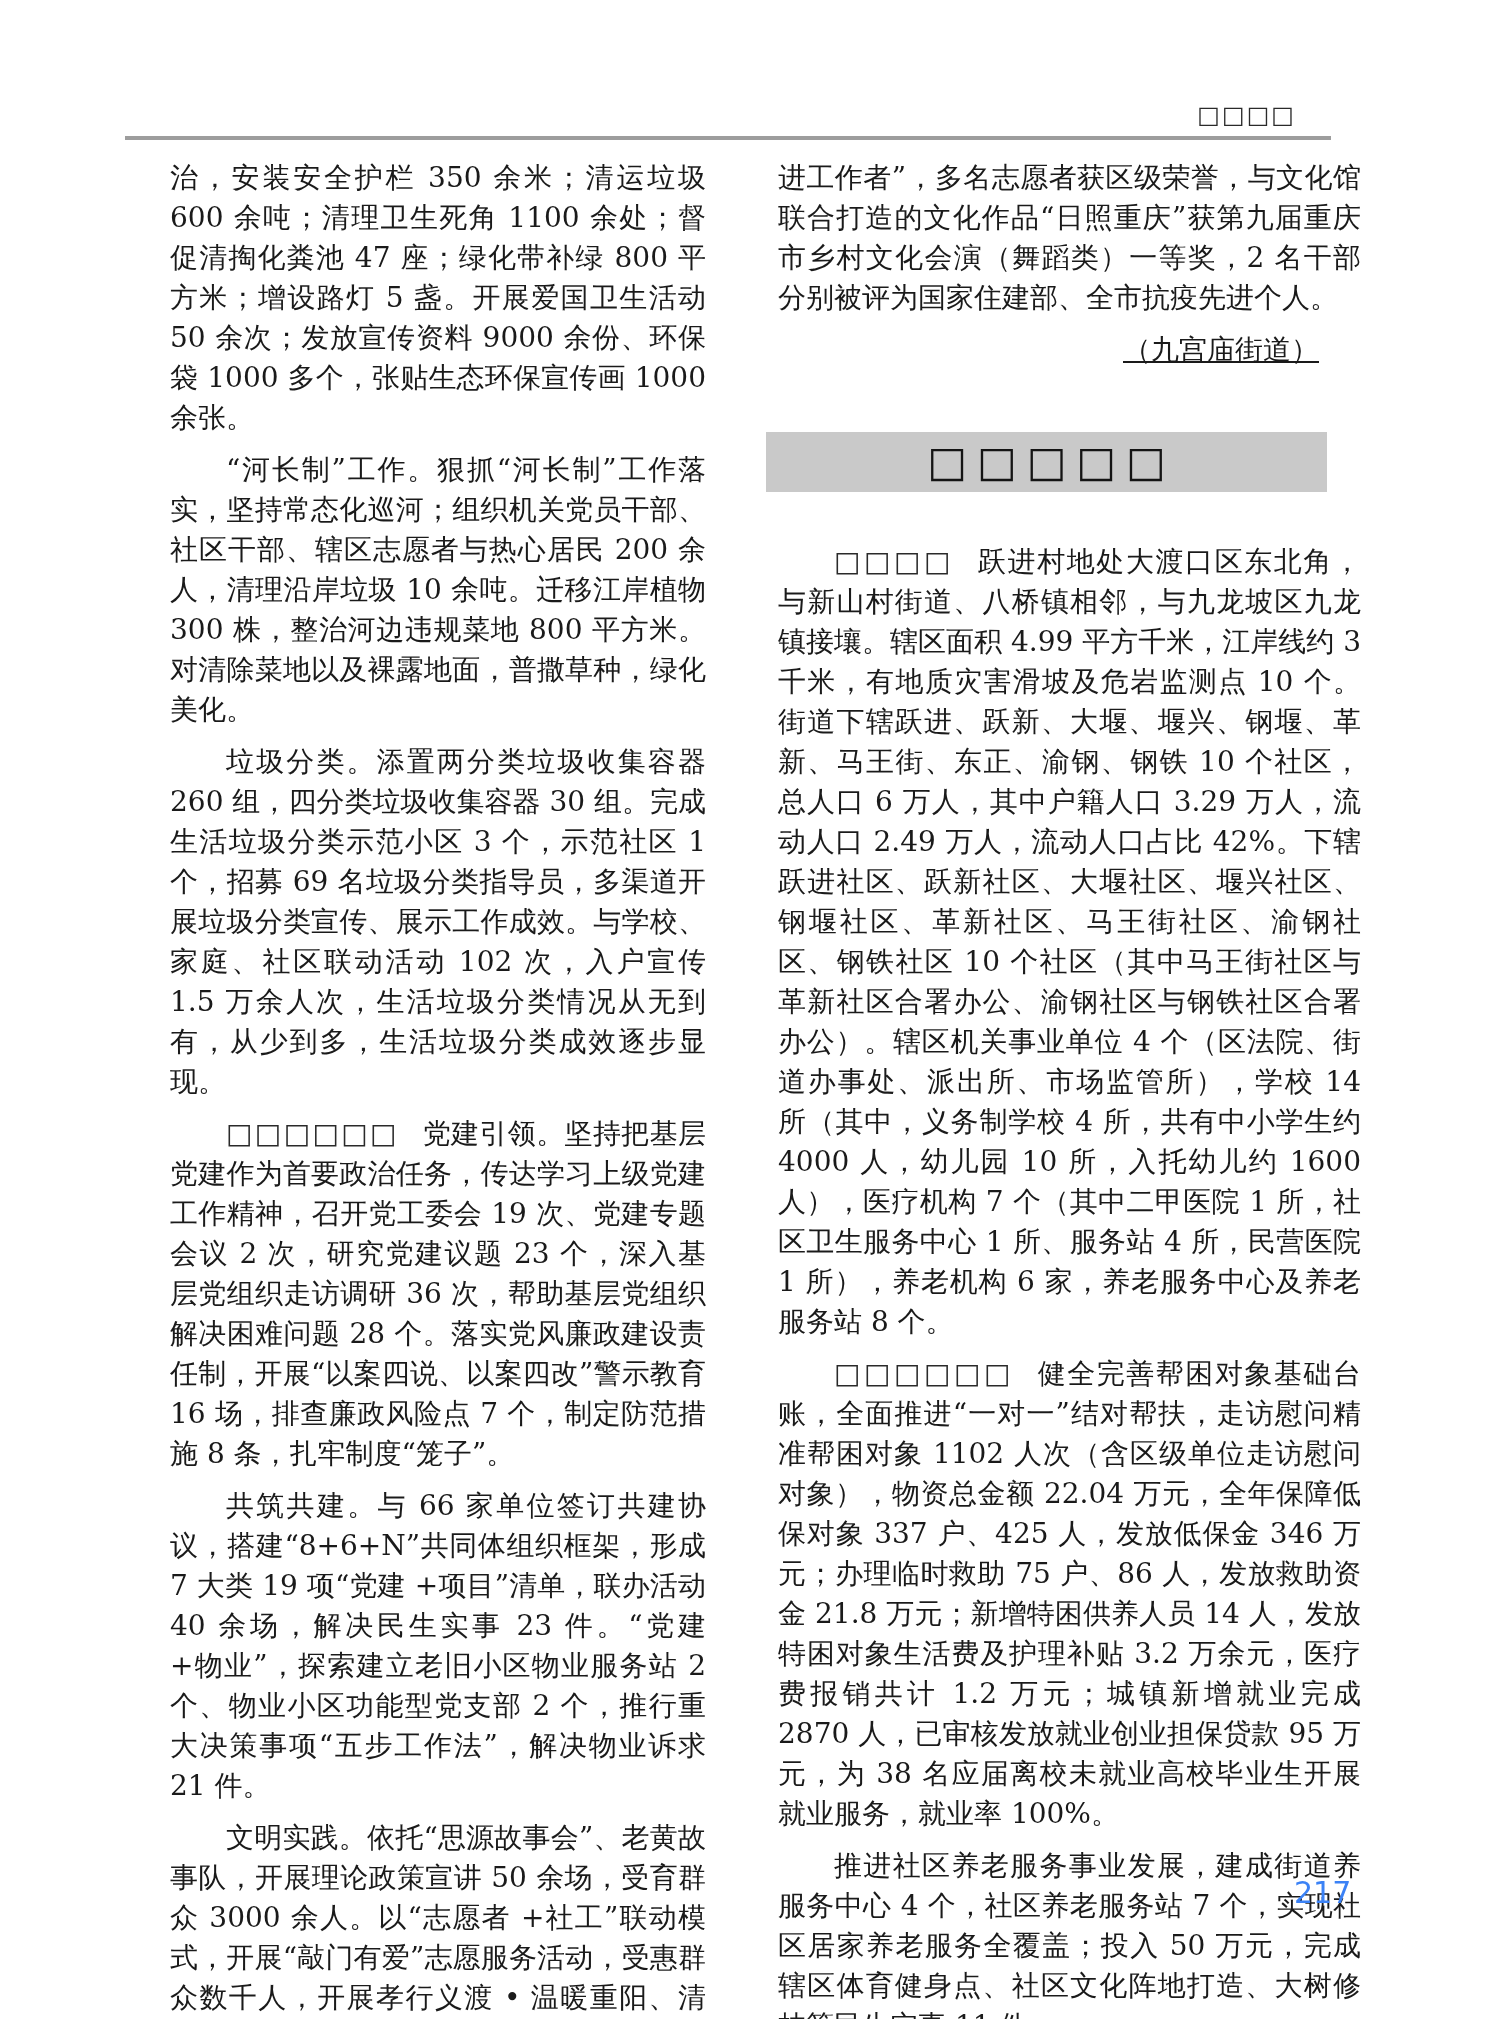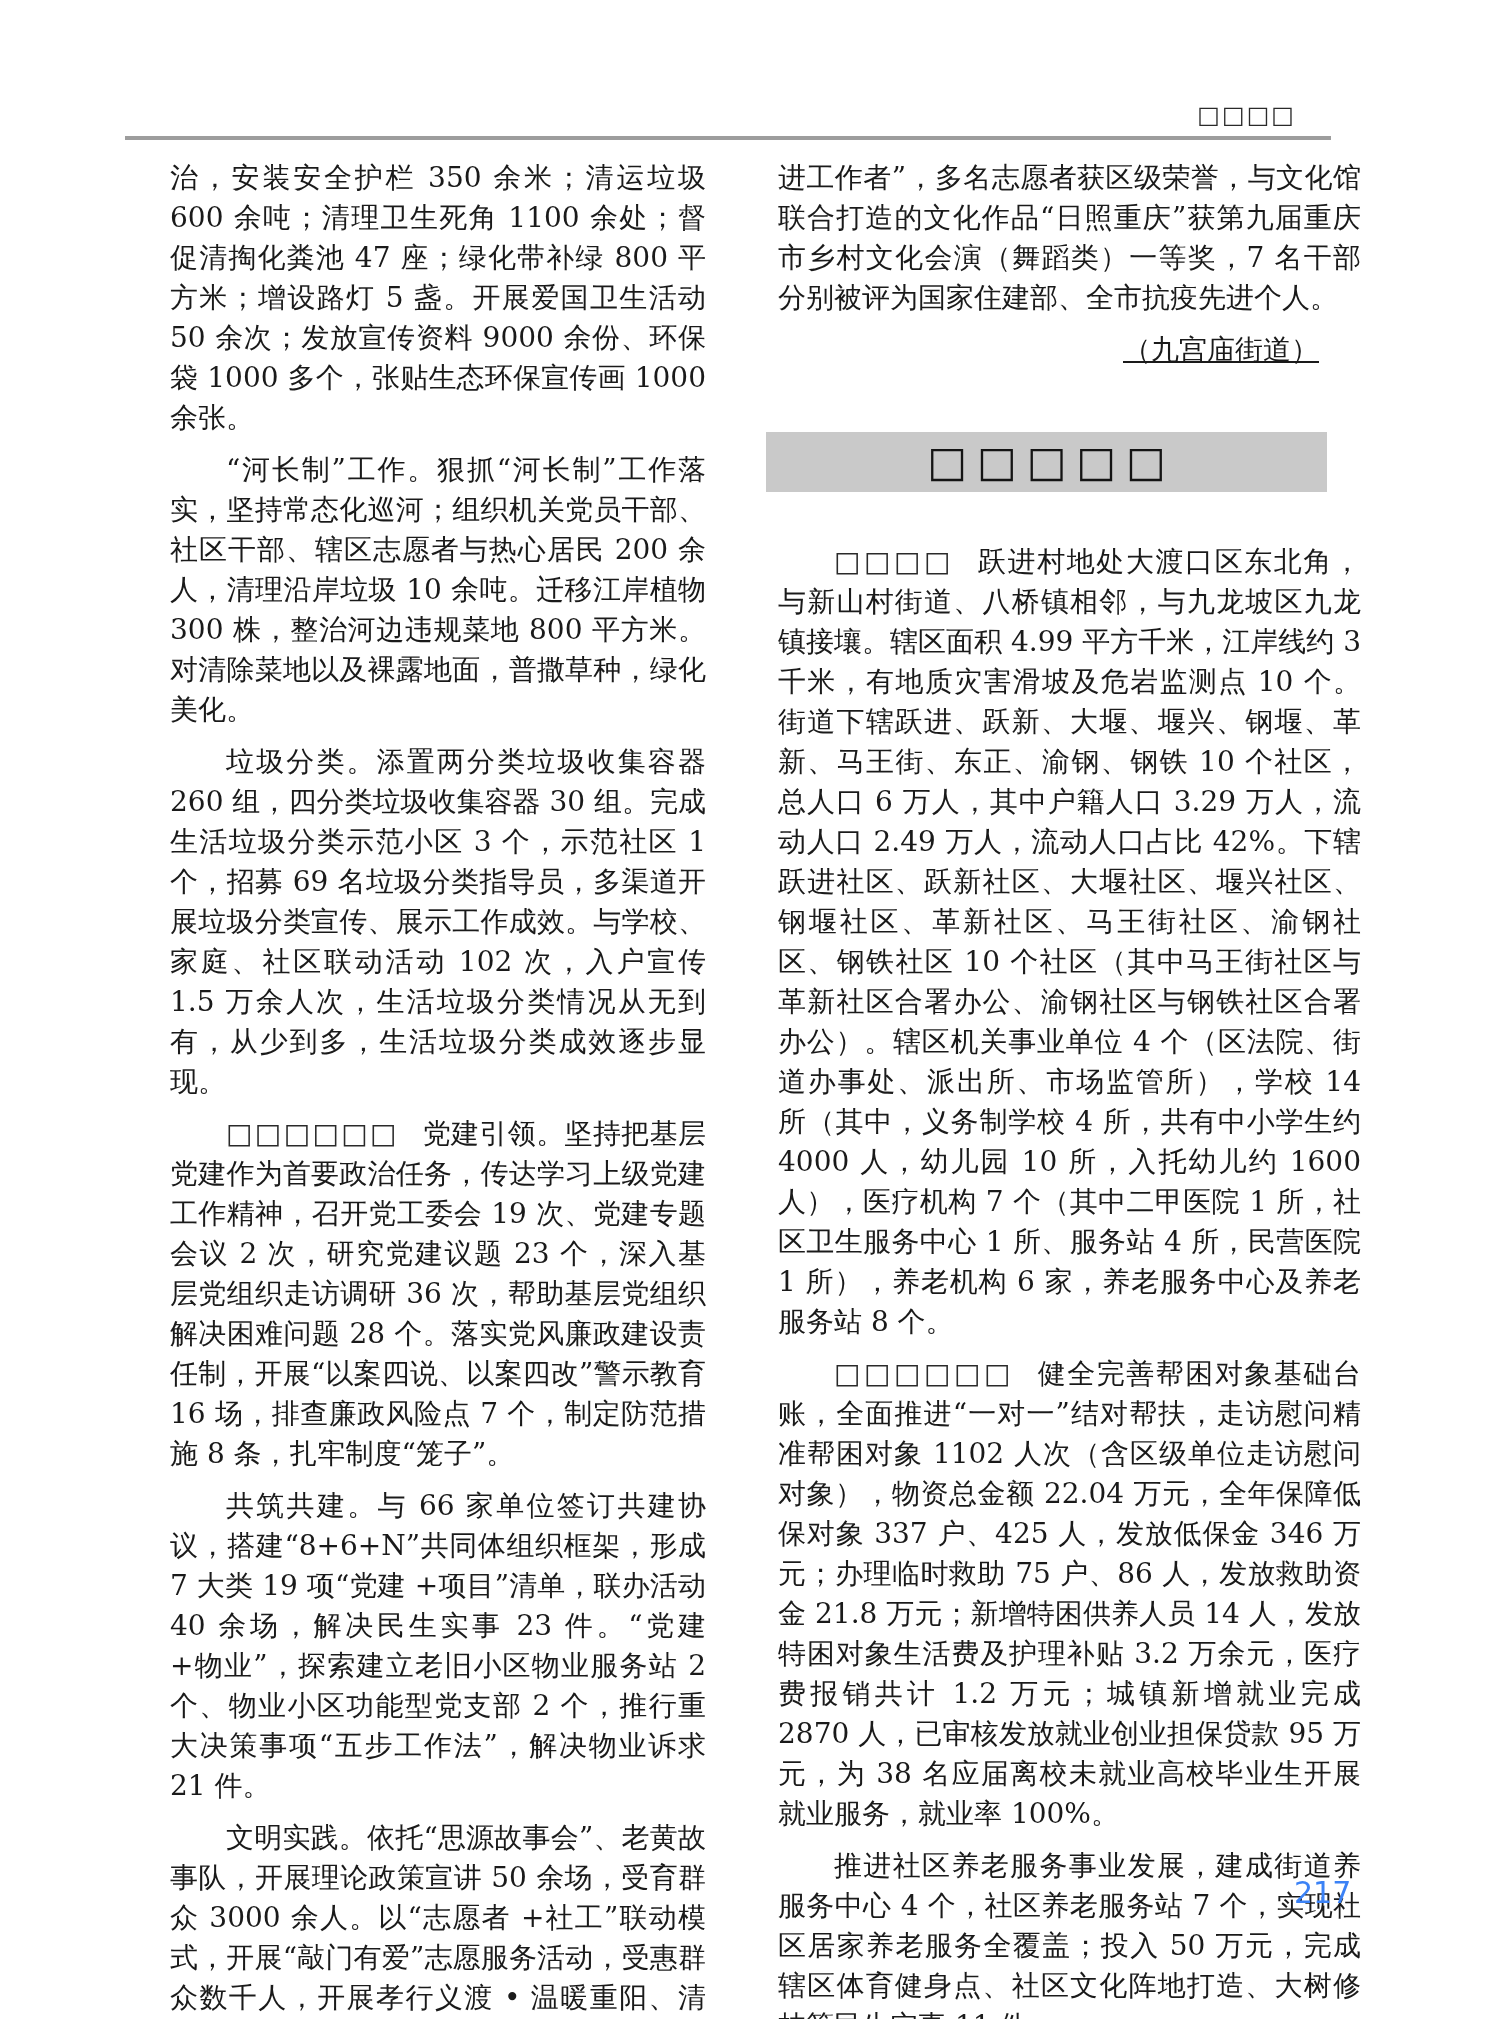--- a/index.html
+++ b/index.html
@@ -80,21 +80,21 @@
     <p class="para indent">“河长制”工作。狠抓“河长制”工作落实，坚持常态化巡河；组织机关党员干部、社区干部、辖区志愿者与热心居民 200 余人，清理沿岸垃圾 10 余吨。迁移江岸植物 300 株，整治河边违规菜地 800 平方米。对清除菜地以及裸露地面，普撒草种，绿化美化。</p>
     <p class="para indent">垃圾分类。添置两分类垃圾收集容器 260 组，四分类垃圾收集容器 30 组。完成生活垃圾分类示范小区 3 个，示范社区 1 个，招募 69 名垃圾分类指导员，多渠道开展垃圾分类宣传、展示工作成效。与学校、家庭、社区联动活动 102 次，入户宣传 1.5 万余人次，生活垃圾分类情况从无到有，从少到多，生活垃圾分类成效逐步显现。</p>
     <p class="para indent gap-top-sm">
       <span class="tofu heading-tofu">□□□□□□</span><span>党建引领。坚持把基层党建作为首要政治任务，传达学习上级党建工作精神，召开党工委会 19 次、党建专题会议 2 次，研究党建议题 23 个，深入基层党组织走访调研 36 次，帮助基层党组织解决困难问题 28 个。落实党风廉政建设责任制，开展“以案四说、以案四改”警示教育 16 场，排查廉政风险点 7 个，制定防范措施 8 条，扎牢制度“笼子”。</span>
     </p>
     <p class="para indent">共筑共建。与 66 家单位签订共建协议，搭建“8+6+N”共同体组织框架，形成 7 大类 19 项“党建 +项目”清单，联办活动 40 余场，解决民生实事 23 件。“党建 +物业”，探索建立老旧小区物业服务站 2 个、物业小区功能型党支部 2 个，推行重大决策事项“五步工作法”，解决物业诉求 21 件。</p>
     <p class="para indent">文明实践。依托“思源故事会”、老黄故事队，开展理论政策宣讲 50 余场，受育群众 3000 余人。以“志愿者 +社工”联动模式，开展“敲门有爱”志愿服务活动，受惠群众数千人，开展孝行义渡 • 温暖重阳、清洁母亲河、文明餐桌等文明实践活动 180 余场次。开展家风润万家活动，弘扬中华传统文化，街道五老专干杨树成获“全国关心下一代先</p>
   </div>
 
   <div class="col right-col">
-    <p class="para">进工作者”，多名志愿者获区级荣誉，与文化馆联合打造的文化作品“日照重庆”获第九届重庆市乡村文化会演（舞蹈类）一等奖，7 名干部分别被评为国家住建部、全市抗疫先进个人。</p>
+    <p class="para">进工作者”，多名志愿者获区级荣誉，与文化馆联合打造的文化作品“日照重庆”获第九届重庆市乡村文化会演（舞蹈类）一等奖，2 名干部分别被评为国家住建部、全市抗疫先进个人。</p>
     <p class="para attribution">（九宫庙街道）</p>
 
     <div class="banner">
       <span class="tofu banner-tofu">□□□□□</span>
     </div>
 
     <p class="para indent">
       <span class="tofu heading-tofu">□□□□</span><span>跃进村地处大渡口区东北角，与新山村街道、八桥镇相邻，与九龙坡区九龙镇接壤。辖区面积 4.99 平方千米，江岸线约 3 千米，有地质灾害滑坡及危岩监测点 10 个。街道下辖跃进、跃新、大堰、堰兴、钢堰、革新、马王街、东正、渝钢、钢铁 10 个社区，总人口 6 万人，其中户籍人口 3.29 万人，流动人口 2.49 万人，流动人口占比 42%。下辖跃进社区、跃新社区、大堰社区、堰兴社区、钢堰社区、革新社区、马王街社区、渝钢社区、钢铁社区 10 个社区（其中马王街社区与革新社区合署办公、渝钢社区与钢铁社区合署办公）。辖区机关事业单位 4 个（区法院、街道办事处、派出所、市场监管所），学校 14 所（其中，义务制学校 4 所，共有中小学生约 4000 人，幼儿园 10 所，入托幼儿约 1600 人），医疗机构 7 个（其中二甲医院 1 所，社区卫生服务中心 1 所、服务站 4 所，民营医院 1 所），养老机构 6 家，养老服务中心及养老服务站 8 个。</span>
     </p>
 

